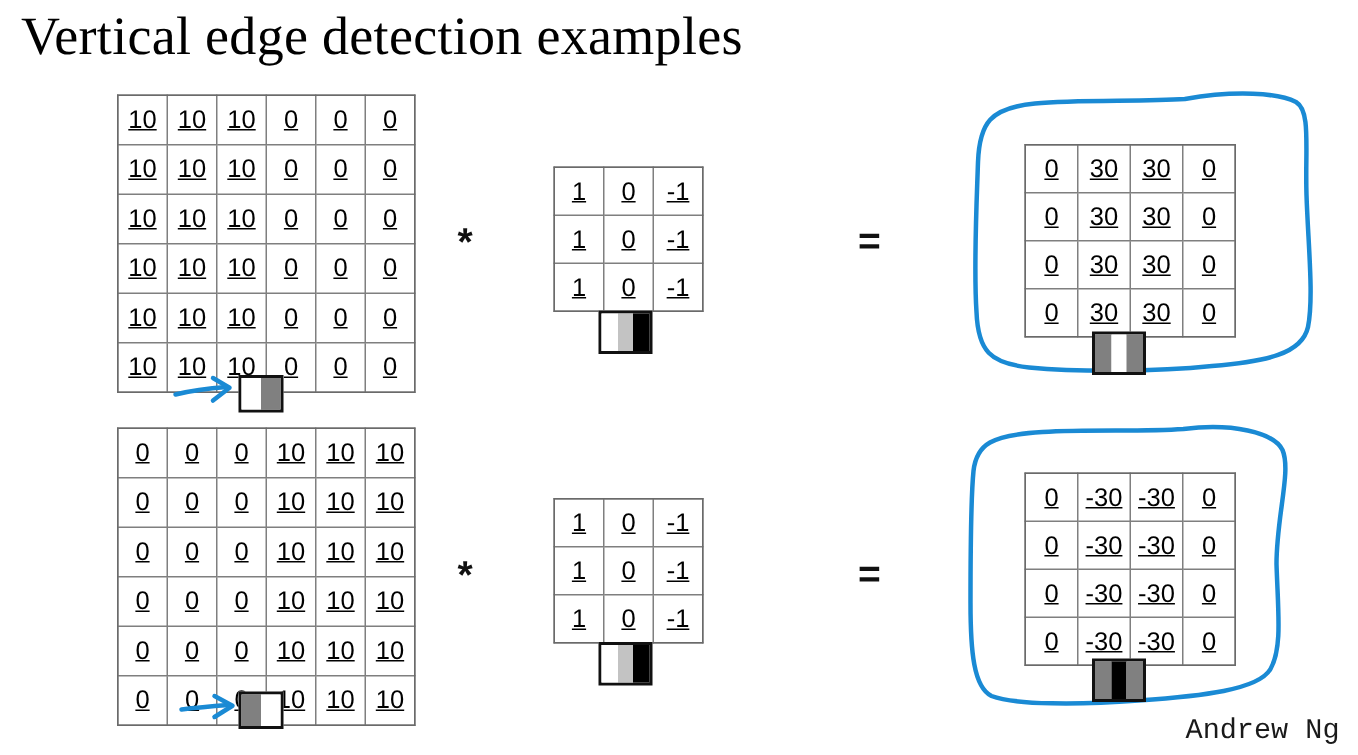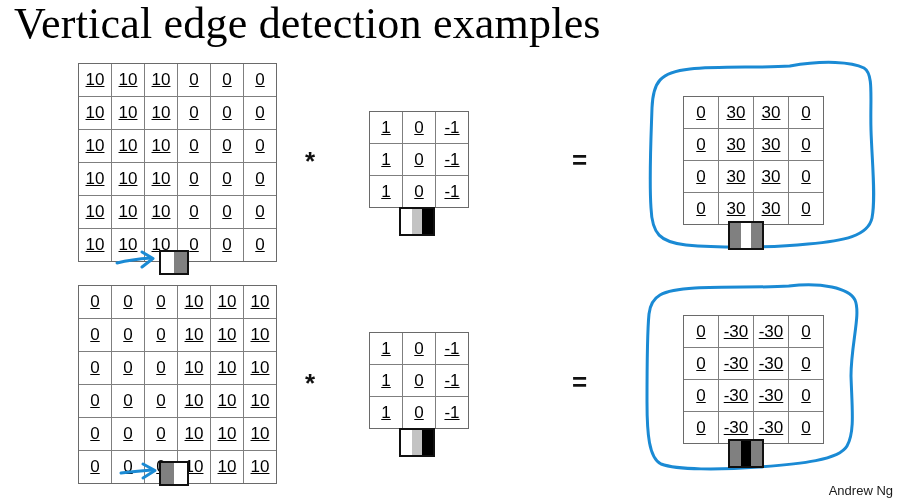--- a/index.html
+++ b/index.html
@@ -15,21 +15,21 @@
     font-family: "Liberation Sans", sans-serif;
     color: #000000;
   }
 
   
   #slide-title {
     position: absolute;
     left: 14px;
     top: 2px;
     font-family: "Liberation Serif", serif;
-    font-size: 44px;
+    font-size: 36px;
     line-height: 44px;
     color: #000000;
     white-space: nowrap;
     letter-spacing: 0.2px;
   }
 
   
   .matrix {
     position: absolute;
     border-collapse: collapse;
@@ -87,22 +87,22 @@
     position: absolute;
     pointer-events: none;
   }
   .annot svg { display: block; overflow: visible; }
 
   
   #author-credit {
     position: absolute;
     right: 12px;
     bottom: 5px;
-    font-family: Liberation Sans, sans-serif;
-    font-size: 13px;
+    font-family: Liberation Mono, monospace;
+    font-size: 19px;
     color: #1a1a1a;
     white-space: nowrap;
     margin-left: 47px;
   }
 </style>
 </head>
 <body>
 
 <div id="slide-title">Vertical edge detection examples</div>
 

